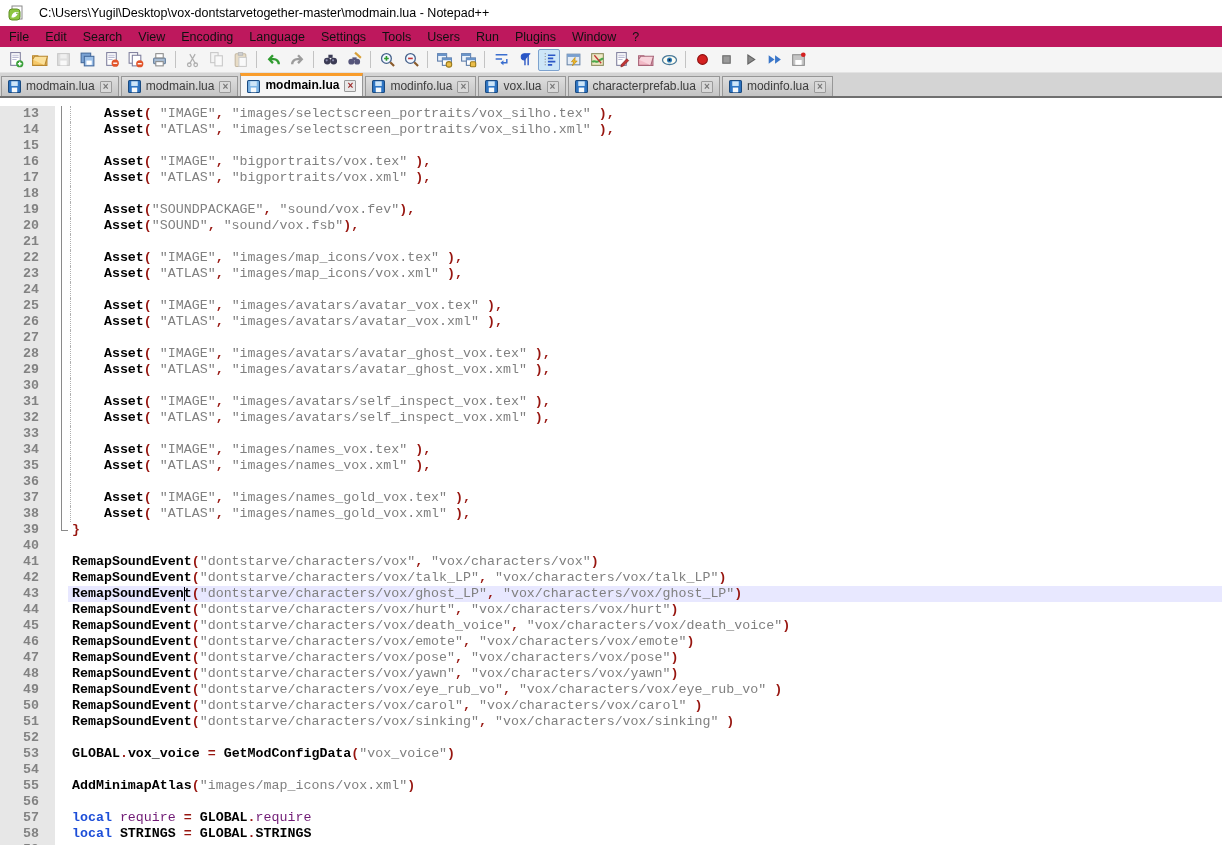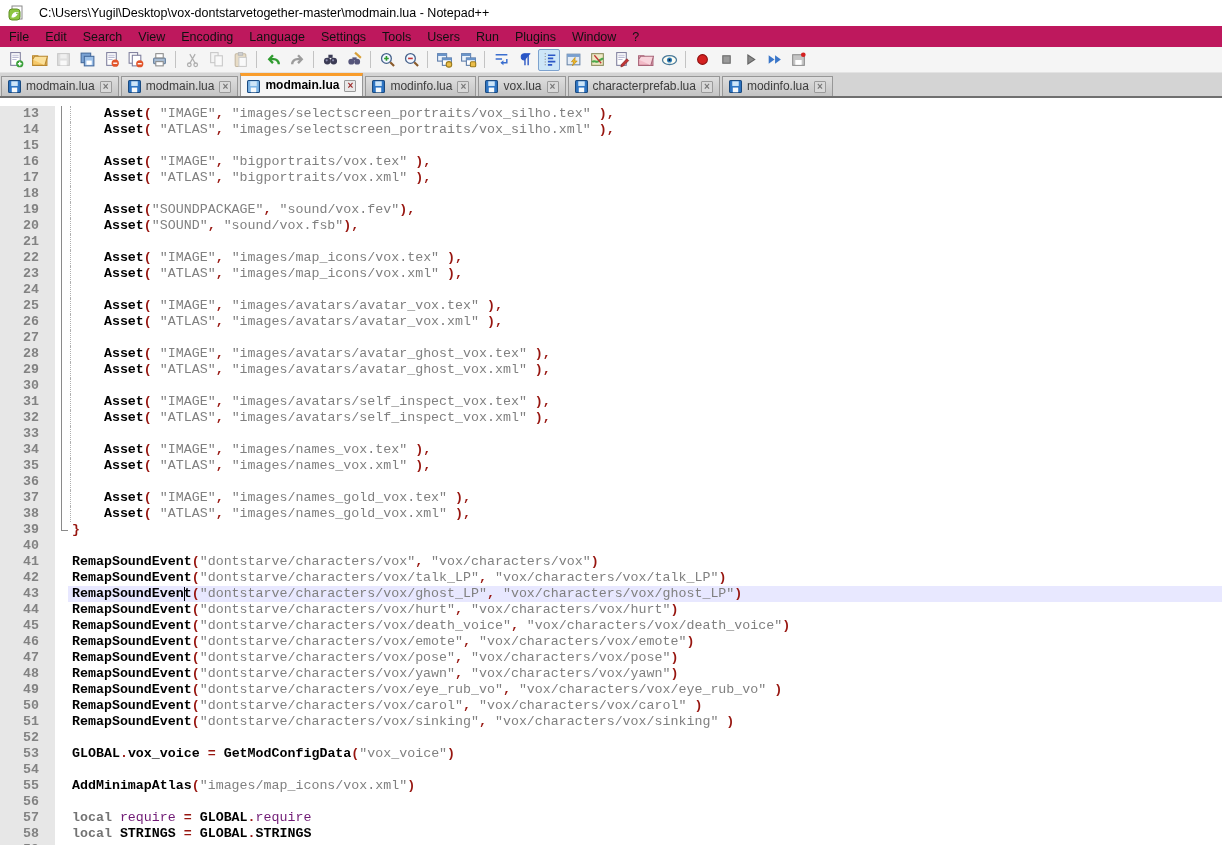--- a/index.html
+++ b/index.html
@@ -60,21 +60,21 @@
   .line.cur .text { background:#e8e8ff; }
   .caret { position:absolute; top:1px; bottom:1px; width:1px; background:#000; }
 
   
   .tk-i { font-weight:bold; }
   .tk-s { }
   .tk-o { font-weight:bold; }
   .tk-k { font-weight:bold; }
   .tk-b { }
 </style>
-<style>.tk-i{color:#000000}.tk-s{color:#808080}.tk-o{color:#97150f}.tk-k{color:#737373}.tk-b{color:#701a75}.line.cur .text{background:#e8e8ff}.num{color:#828282;background:#e7e7e7}</style></head>
+<style>.tk-i{color:#000000}.tk-s{color:#808080}.tk-o{color:#97150f}.tk-k{color:#1d4ed8}.tk-b{color:#701a75}.line.cur .text{background:#e8e8ff}.num{color:#828282;background:#e7e7e7}</style></head>
 <body>
 
 <div class="titlebar">
   <span>
     <svg width="16" height="16" viewBox="0 0 16 16">
       <rect x="4" y="1" width="10" height="13" fill="#ffffff" stroke="#8a8a8a"></rect>
       <rect x="1" y="4" width="11" height="11" rx="3" fill="#8ec641" stroke="#5f8f24"></rect>
       <path d="M3.5 12.5c0-4 2.5-6 7-5.5-1 2.8-2.8 6.2-7 5.5z" fill="#ffffff"></path>
       <circle cx="9" cy="8.3" r="0.8" fill="#5f8f24"></circle>
     </svg>

